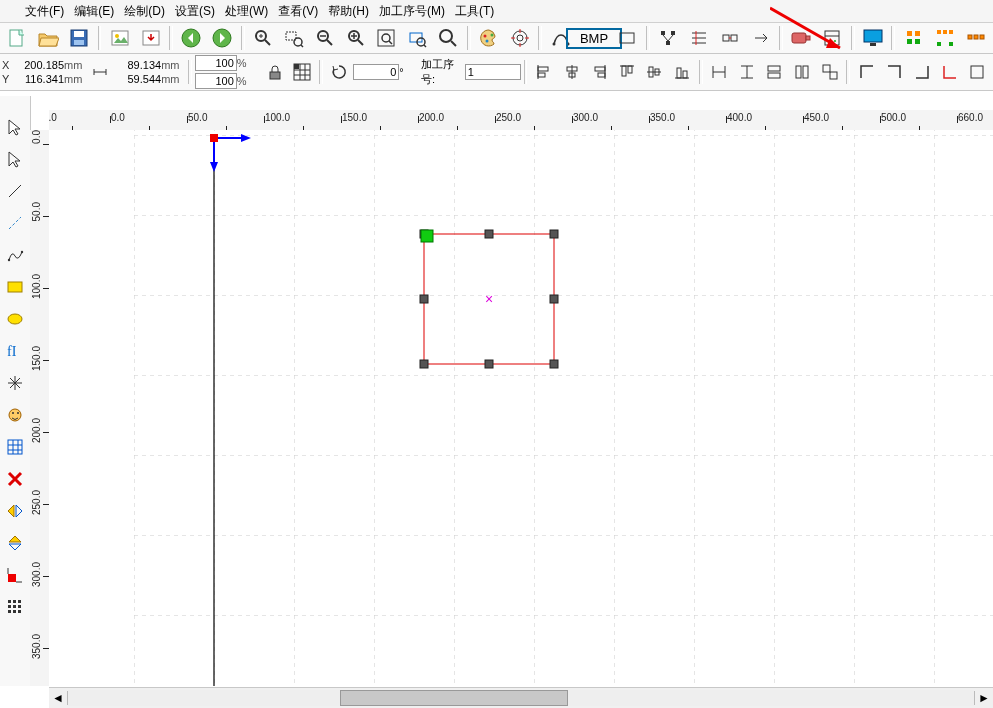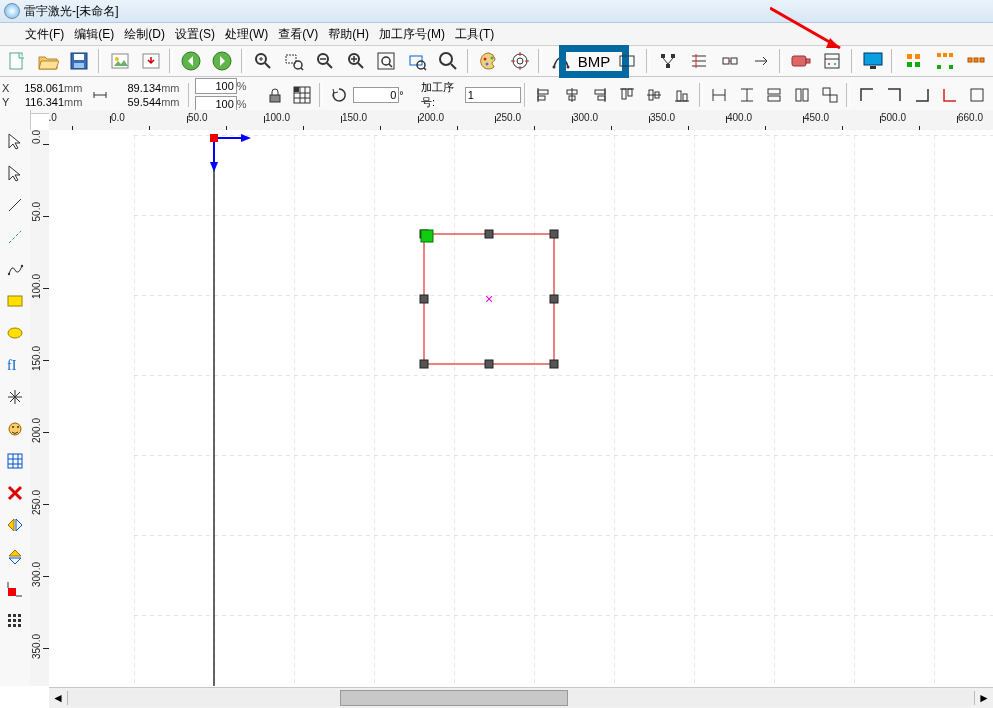--- a/index.html
+++ b/index.html
@@ -14,39 +14,35 @@
   svg{display:block}
   .coordbar{height:36px;border-bottom:1px solid #c8c8c8;background:#f9f9f9;display:flex;align-items:center;padding:0 2px;font-size:11px}
   .coordbar .lbl{width:10px;color:#333}
   .coordbar .val{width:52px;white-space:pre;text-align:right}
   .coordbar .unit{width:22px;color:#555;margin-right:2px}
   .coordbar .stack{display:flex;flex-direction:column;gap:2px}
   .small-inp{width:36px;height:14px;font-size:11px;border:1px solid #999;padding:0 2px;text-align:right;background:#fff}
   .ruler-h{position:absolute;left:49px;top:110px;right:0;height:20px;background:#f4f4f4;border-bottom:1px solid #999;overflow:hidden}
   .ruler-v{position:absolute;left:30px;top:130px;width:19px;bottom:22px;background:#f4f4f4;border-right:1px solid #999;overflow:hidden}
   .canvas-wrap{position:absolute;left:49px;top:130px;right:0;bottom:22px;background:#fff;overflow:hidden}
-  .lefttools{position:absolute;left:0;top:110px;width:30px;bottom:22px;background:#f8f8f8;border-right:1px solid #c8c8c8;display:flex;flex-direction:column;align-items:center;padding-top:18px;gap:6px}
+  .lefttools{position:absolute;left:0;top:96px;width:30px;bottom:22px;background:#f8f8f8;border-right:1px solid #c8c8c8;display:flex;flex-direction:column;align-items:center;padding-top:18px;gap:6px}
   .lefttools .lt{width:24px;height:24px;display:flex;align-items:center;justify-content:center;border:1px solid transparent}
   .hscroll{position:absolute;left:49px;right:0;bottom:0;height:20px;background:#f0f0f0;border-top:1px solid #c8c8c8;display:flex;align-items:center}
   .hscroll .track{flex:1;height:16px;background:#eee;position:relative}
   .hscroll .thumb{position:absolute;left:30%;width:25%;top:0;bottom:0;background:#c8c8c8;border:1px solid #999}
   .rtick{position:absolute;font-size:10px;color:#222}
   .rtick .t{position:absolute;bottom:0;left:-1px;width:1px;height:7px;background:#222}
   .vtick{position:absolute;font-size:10px;color:#222;writing-mode:vertical-rl;transform:rotate(180deg)}
   .arrow-annot{position:absolute;left:770px;top:0;width:90px;height:60px;pointer-events:none;z-index:50}
 </style>
 </head>
 <body>
 
 <div class="window">
 
-  <div class="titlebar">
-    <div class="logo"></div>
-    <span>雷宇激光-[未命名]</span>
-  </div>
 
   <div class="menubar">
     <span>文件(F)</span>
     <span>编辑(E)</span>
     <span>绘制(D)</span>
     <span>设置(S)</span>
     <span>处理(W)</span>
     <span>查看(V)</span>
     <span>帮助(H)</span>
     <span>加工序号(M)</span>
@@ -172,21 +168,21 @@
       </div>
     <div class="sep"></div>
     <div class="tbtn">
         <svg width="20" height="20">
           <path d="M3 16 C6 4,14 4,17 16" fill="none" stroke="#333" stroke-width="1.5"></path>
           <circle cx="3" cy="16" r="1.5" fill="#333"></circle>
           <circle cx="17" cy="16" r="1.5" fill="#333"></circle>
         </svg>
       </div>
     <div class="tbtn" style="width:32px">
-        <span style="font-size:15px;border:7px solid #0369a1;padding:1px 12px">BMP</span>
+        <span style="font-size:13px;border:2px solid #0369a1;padding:1px 12px">BMP</span>
       </div>
     <div class="tbtn">
         <svg width="20" height="20">
           <rect x="3" y="5" width="14" height="10" fill="none" stroke="#333"></rect>
         </svg>
       </div>
     <div class="sep"></div>
     <div class="tbtn">
         <svg width="18" height="18">
           <rect x="2" y="2" width="4" height="4" fill="#333"></rect>
@@ -263,21 +259,21 @@
           <rect x="7" y="6" width="4" height="4" fill="#f80" stroke="#a50"></rect>
           <rect x="13" y="6" width="4" height="4" fill="#f80" stroke="#a50"></rect>
         </svg>
       </div>
   </div>
 
   <div class="coordbar">
     <div class="stack" style="margin-right:2px">
       <div style="display:flex;align-items:center">
           <span class="lbl">X</span>
-          <span class="val">158.061</span>
+          <span class="val">200.185</span>
           <span class="unit">mm</span>
         </div>
       <div style="display:flex;align-items:center">
           <span class="lbl">Y</span>
           <span class="val">116.341</span>
           <span class="unit">mm</span>
         </div>
     </div>
     <div class="tbtn" style="width:18px">
         <svg width="14" height="12">

